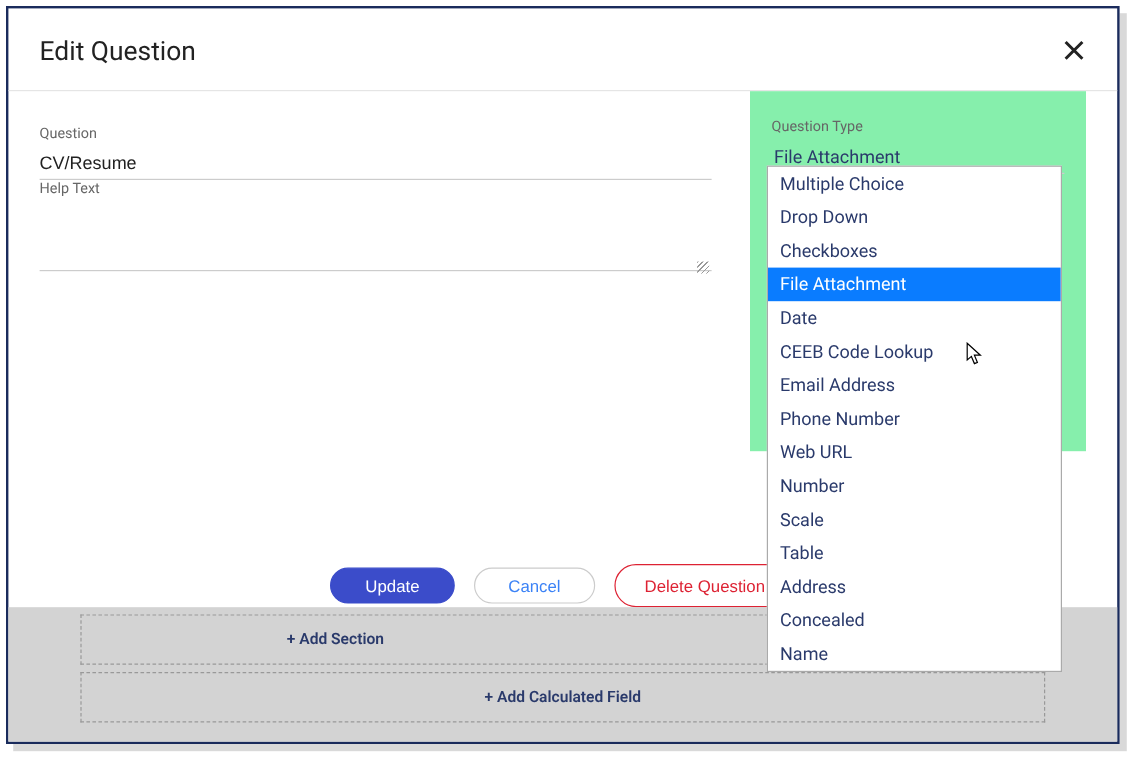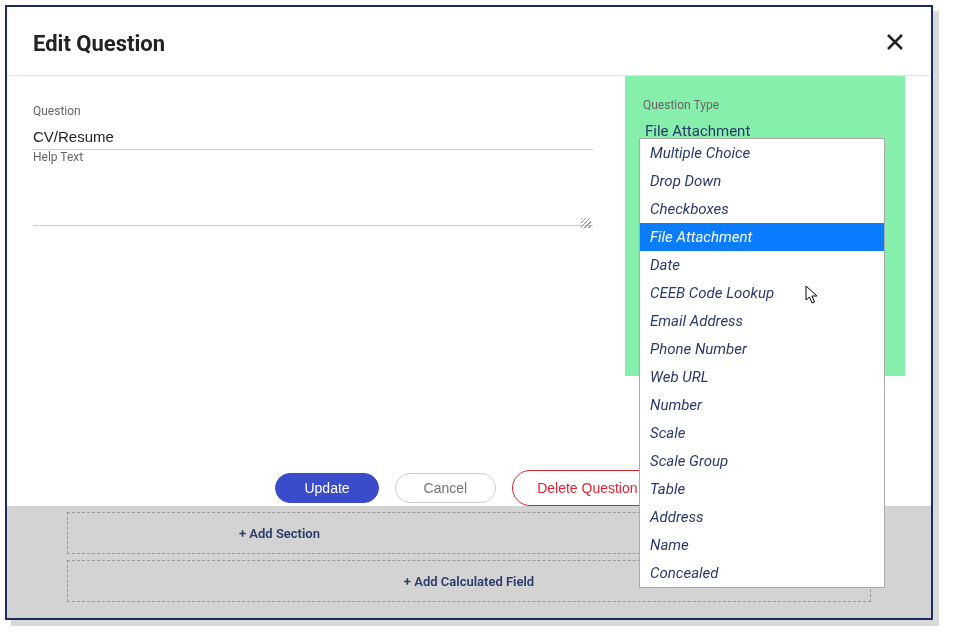--- a/index.html
+++ b/index.html
@@ -20,21 +20,21 @@
     }
     .modal-header {
       padding: 22px 26px 18px 26px;
       display: flex;
       justify-content: space-between;
       align-items: center;
       border-bottom: 1px solid #e5e5e5;
     }
     .modal-title {
       font-size: 22px;
-      font-weight: 700;
+      font-weight: 400;
       color: #222;
     }
     .close-btn {
       font-size: 28px;
       color: #222;
       cursor: pointer;
       background: none;
       border: none;
       line-height: 1;
     }
@@ -97,21 +97,20 @@
     }
     .dropdown-list {
       position: absolute;
       top: 62px; left: 14px;
       width: 246px;
       background: #fff;
       border: 1px solid #aaa;
       max-height: 452px;
       overflow-y: scroll;
       z-index: 20;
-      font-style: italic;
     }
     .dropdown-list::-webkit-scrollbar { width: 16px; }
     .dropdown-list::-webkit-scrollbar-track { background: #f0f0f0; }
     .dropdown-list::-webkit-scrollbar-thumb { background: #c8c8c8; }
     .dd-option {
       padding: 5px 10px;
       font-size: 15px;
       color: #2a3a6b;
       cursor: pointer;
       white-space: nowrap;
@@ -130,21 +129,21 @@
       display: inline-block;
       padding: 6px 28px;
       border-radius: 22px;
       font-size: 14px;
       margin: 0 6px;
       cursor: pointer;
       border: 1px solid transparent;
       background: #fff;
     }
     .btn-primary { background: #3b4cca; color: #fff; border-color: #3b4cca; }
-    .btn-secondary { background: #fff; color: #737373; border-color: #ccc; }
+    .btn-secondary { background: #fff; color: #3b82f6; border-color: #ccc; }
     .btn-danger { background: #fff; color: #d23; border-color: #d23; padding: 9px 24px; }
     .behind-area {
       position: absolute;
       left: 0; right: 0; bottom: 0;
       height: 112px;
       background: #d3d3d3;
       padding: 6px 60px;
     }
     .dashed-row {
       border: 1px dashed #999;
@@ -200,25 +199,24 @@
           <div class="dd-option">Drop Down</div>
           <div class="dd-option">Checkboxes</div>
           <div class="dd-option selected">File Attachment</div>
           <div class="dd-option">Date</div>
           <div class="dd-option">CEEB Code Lookup</div>
           <div class="dd-option">Email Address</div>
           <div class="dd-option">Phone Number</div>
           <div class="dd-option">Web URL</div>
           <div class="dd-option">Number</div>
           <div class="dd-option">Scale</div>
-          <div class="dd-option">Scale Group</div>
           <div class="dd-option">Table</div>
           <div class="dd-option">Address</div>
+          <div class="dd-option">Concealed</div>
           <div class="dd-option">Name</div>
-          <div class="dd-option">Concealed</div>
         </div>
     </div>
   </div>
 
   <div class="button-row">
     <button class="btn btn-primary">Update</button>
     <button class="btn btn-secondary">Cancel</button>
     <button class="btn btn-danger">Delete Question</button>
   </div>
 

